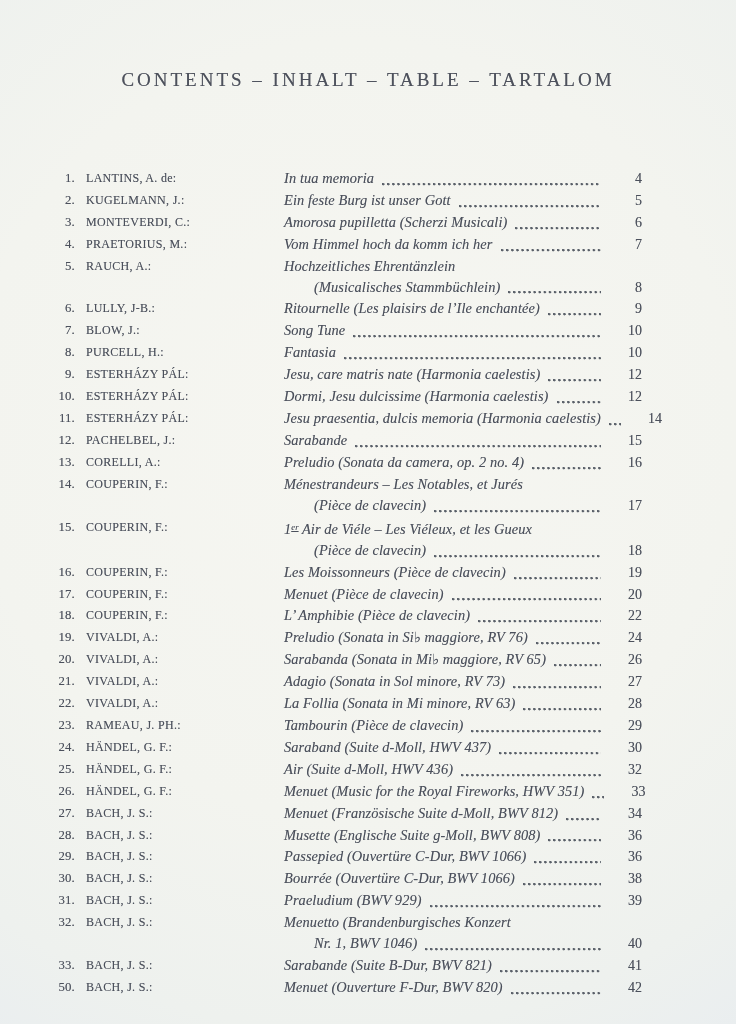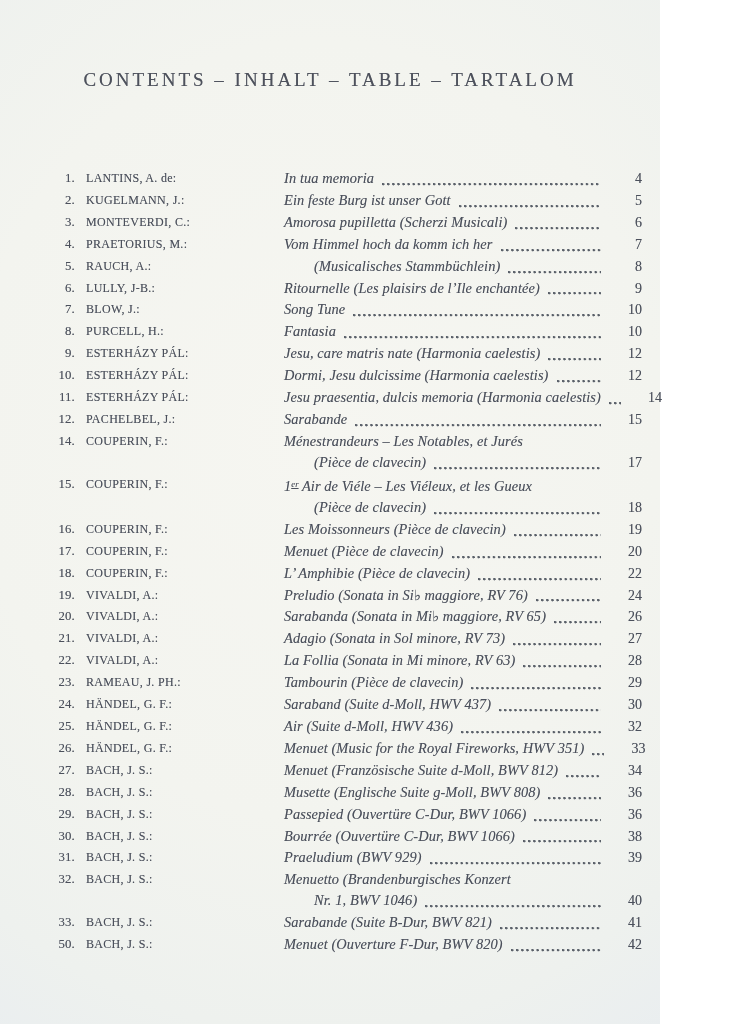--- a/index.html
+++ b/index.html
@@ -3,21 +3,21 @@
 <meta charset="utf-8">
 <style>
   html, body { margin: 0; padding: 0; }
   body {
     width: 736px; height: 1024px;
     font-family: "Liberation Serif", "DejaVu Serif", serif;
     overflow: hidden;
   }
   .page {
     position: relative;
-    width: 660px; height: 1024px;
+    width: 736px; height: 1024px;
     background:
       radial-gradient(130% 95% at 48% 42%,
         #f6f6f1 0%, #f3f4ef 40%, #eef1ee 62%,
         #e6ebf1 84%, #dde5f1 100%);
     color: #4b505c;
   }
   .title {
     position: absolute;
     top: 69px; left: 0; right: 0;
     margin: 0;
@@ -132,20 +132,23 @@
             <span class="leader"></span>
             <span class="pg">7</span>
           </div>
         </span>
   </div>
 
   <div class="row">
     <span class="num">5.</span>
     <span class="composer">RAUCH, A.:</span>
     <span class="titles">
+          <div class="tline">
+            <span class="ttext">Hochzeitliches Ehrentänzlein</span>
+          </div>
           <div class="tline indent">
             <span class="ttext">(Musicalisches Stammbüchlein)</span>
             <span class="leader"></span>
             <span class="pg">8</span>
           </div>
         </span>
   </div>
 
   <div class="row">
     <span class="num">6.</span>
@@ -224,20 +227,31 @@
     <span class="composer">PACHELBEL, J.:</span>
     <span class="titles">
           <div class="tline">
             <span class="ttext">Sarabande</span>
             <span class="leader"></span>
             <span class="pg">15</span>
           </div>
         </span>
   </div>
 
+  <div class="row">
+    <span class="num">13.</span>
+    <span class="composer">CORELLI, A.:</span>
+    <span class="titles">
+          <div class="tline">
+            <span class="ttext">Preludio (Sonata da camera, op. 2 no. 4)</span>
+            <span class="leader"></span>
+            <span class="pg">16</span>
+          </div>
+        </span>
+  </div>
 
   <div class="row">
     <span class="num">14.</span>
     <span class="composer">COUPERIN, F.:</span>
     <span class="titles">
           <div class="tline">
             <span class="ttext">Ménestrandeurs – Les Notables, et Jurés</span>
           </div>
           <div class="tline indent">
             <span class="ttext">(Pièce de clavecin)</span>

